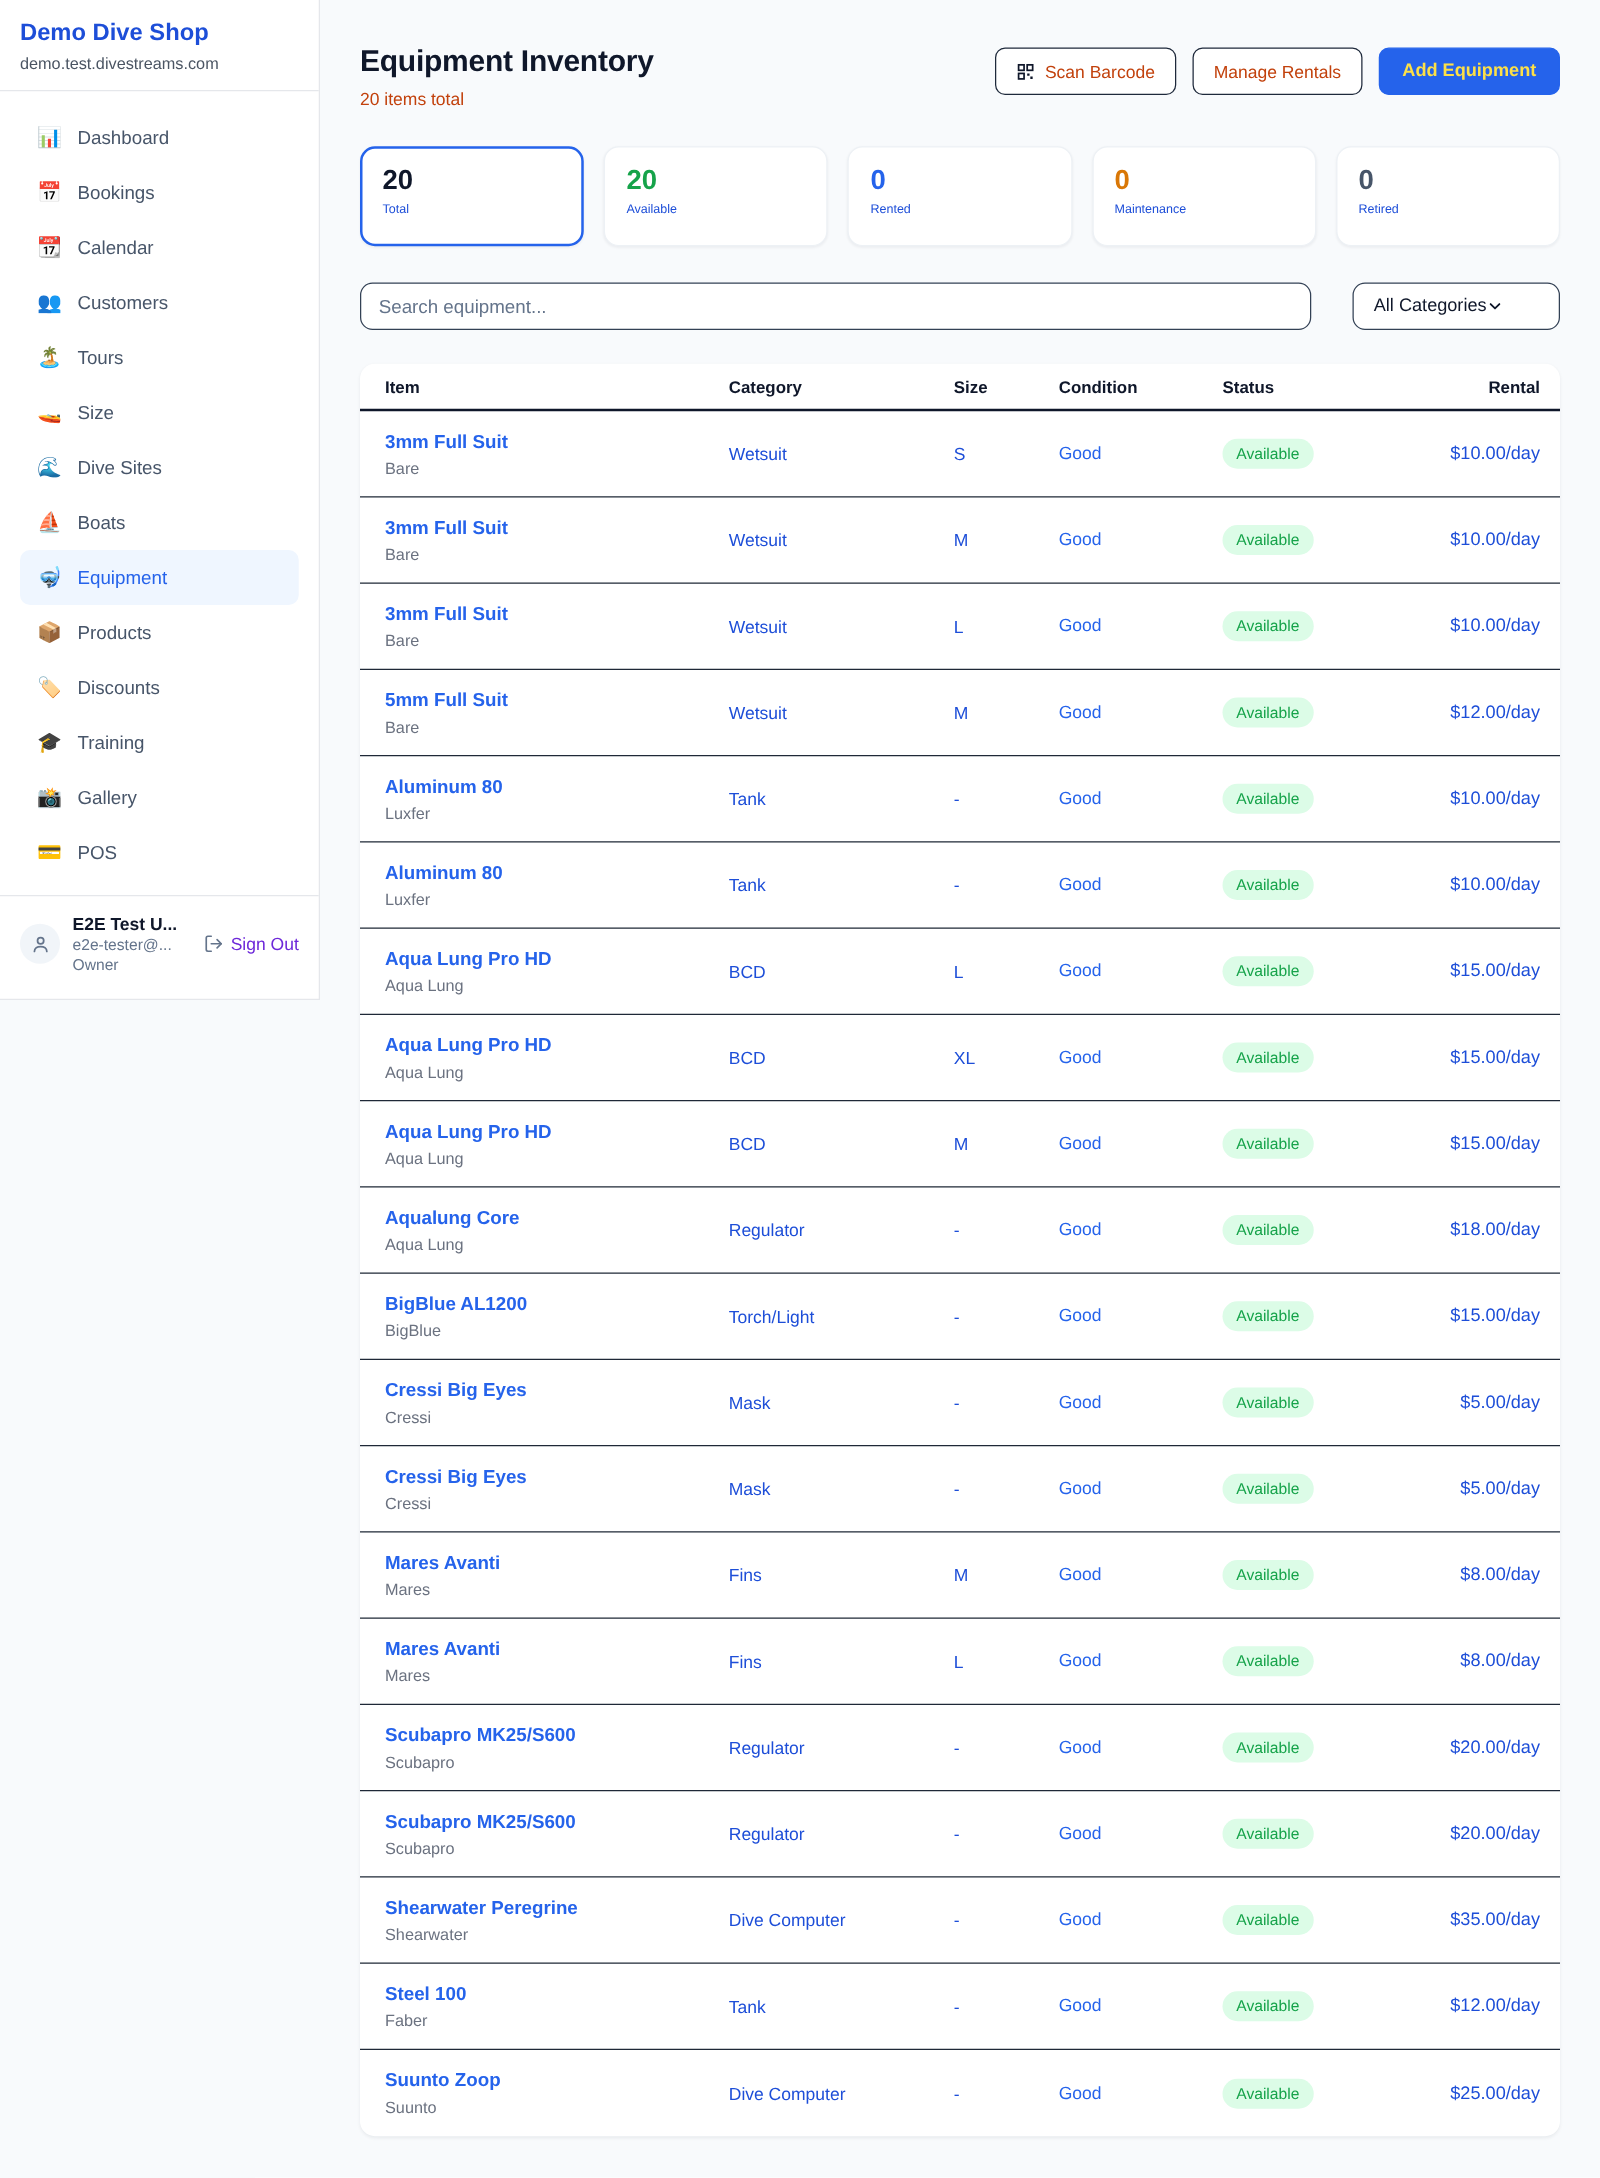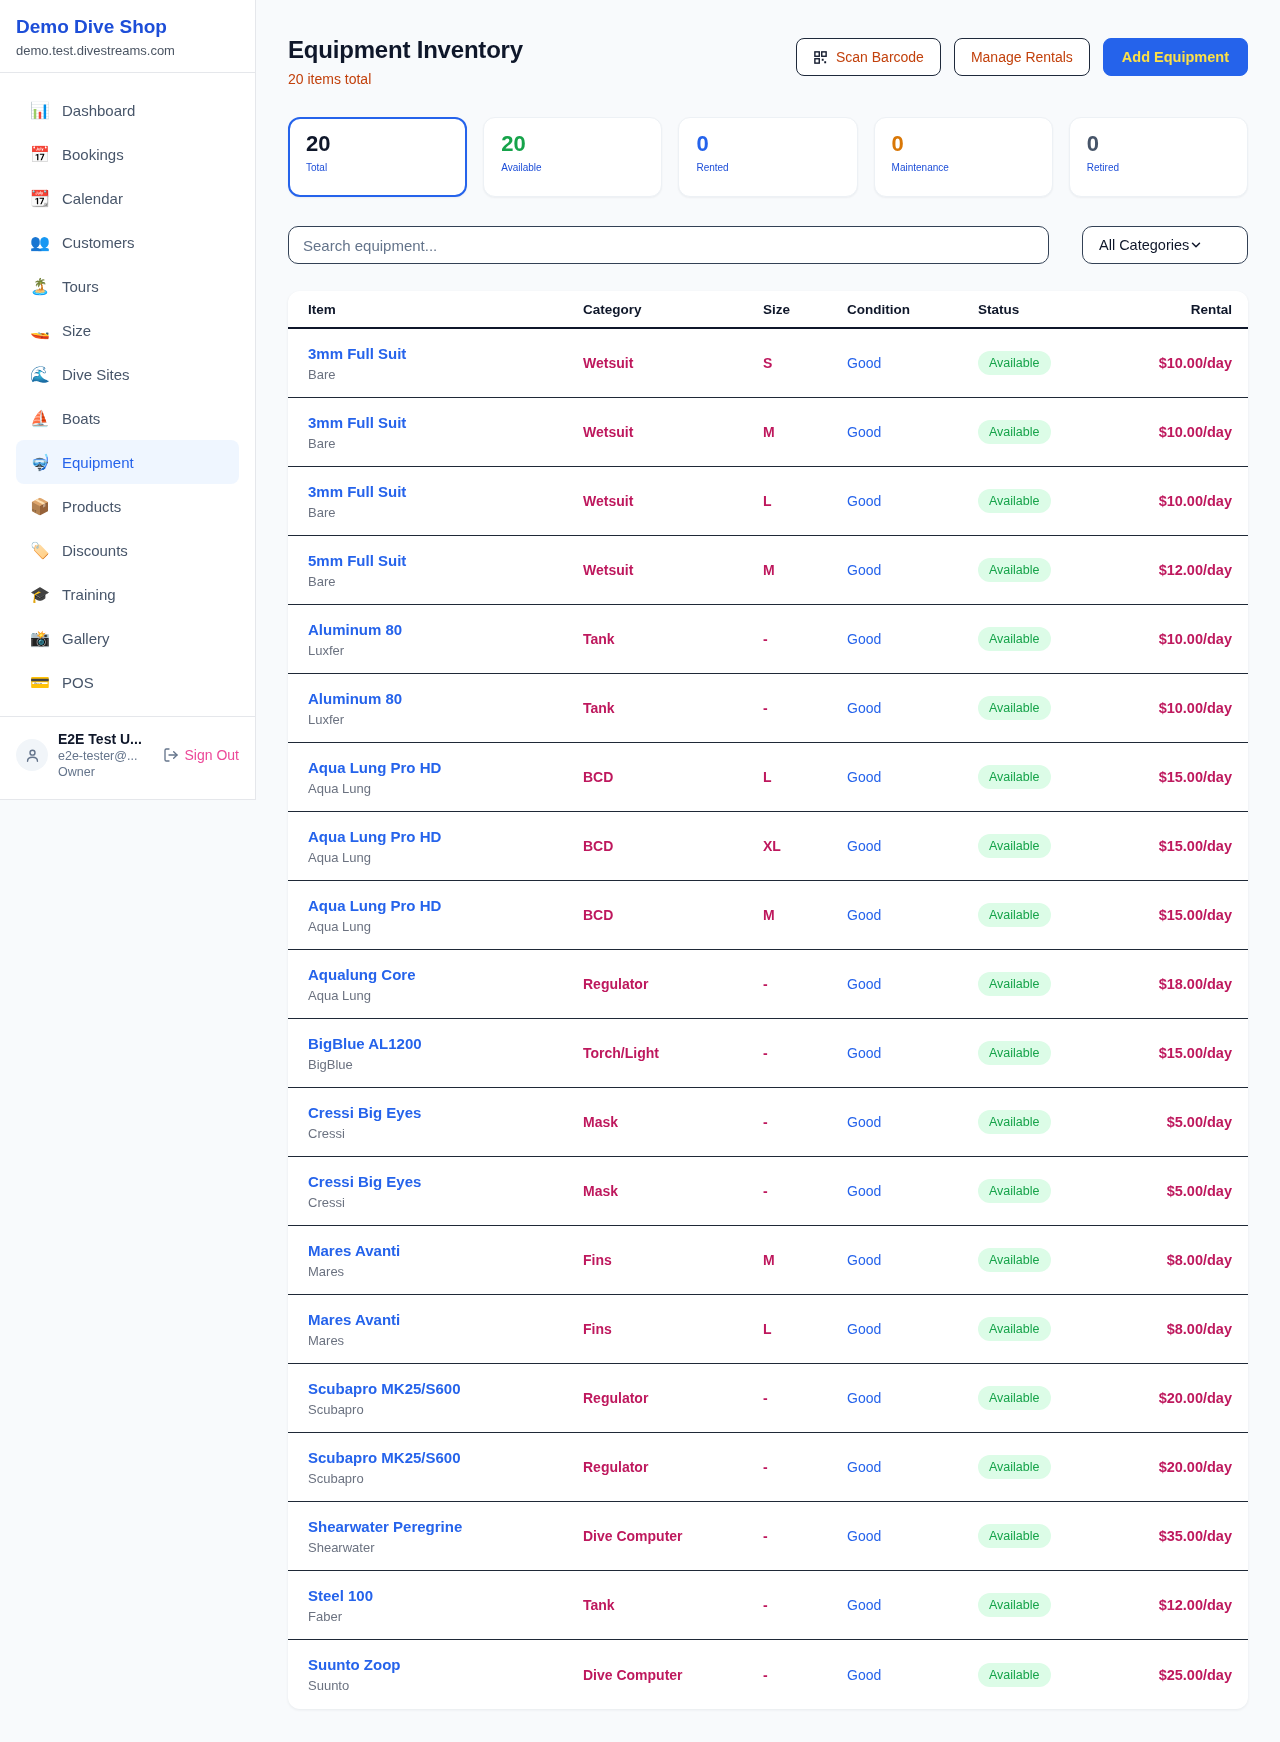--- a/index.html
+++ b/index.html
@@ -38,21 +38,21 @@
     width: 32px; height: 32px; border-radius: 50%;
     background: #f1f5f9; display: flex; align-items: center; justify-content: center;
     flex-shrink: 0;
   }
   .user-meta { min-width: 0; }
   .user-name { font-size: 14px; font-weight: 700; color: #0f172a; white-space: nowrap; }
   .user-email, .user-role { font-size: 12.5px; color: #64748b; margin-top: 2px; white-space: nowrap; }
   .signout {
     margin-left: auto; display: flex; align-items: center; gap: 6px;
     background: none; border: none; cursor: pointer;
-    font-family: inherit; font-size: 14px; color: #ec4899; white-space: nowrap;
+    font-family: inherit; font-size: 14px; color: #6d28d9; white-space: nowrap;
   }
 
   
   .main { flex: 1; padding: 36px 32px 0; }
   .page-header { display: flex; justify-content: space-between; align-items: flex-start; }
   .page-title { font-size: 24px; font-weight: 700; color: #0f172a; letter-spacing: -0.2px; }
   .page-subtitle { font-size: 14px; color: #c2410c; margin-top: 7px; }
   .header-actions { display: flex; gap: 13px; margin-top: 2px; }
   .btn {
     height: 38px; display: inline-flex; align-items: center; gap: 8px;
@@ -104,21 +104,21 @@
     align-items: center;
     padding: 0 16px 0 20px;
   }
   .thead { height: 38px; border-bottom: 2px solid #0f172a; }
   .th { font-size: 13.5px; font-weight: 700; color: #0f172a; }
   .th.right, .cell.right { text-align: right; }
   .trow { min-height: 69px; border-bottom: 1px solid #1f2937; }
   .trow:last-child { border-bottom: none; }
   .item-link { font-size: 15px; font-weight: 600; color: #2563eb; text-decoration: none; cursor: pointer; }
   .item-brand { font-size: 13px; color: #6b7280; margin-top: 4px; }
-  .cell { font-size: 14px; color: #be185d; font-weight: bold; }
+  .cell { font-size: 14px; color: #1d4ed8; }
   .cond-link { font-size: 14px; color: #2563eb; text-decoration: none; cursor: pointer; }
   .badge {
     display: inline-block; padding: 5px 11px; border-radius: 999px;
     background: #dcfce7; color: #16a34a; font-size: 12.5px;
   }
   .cell.rental { font-size: 14.5px; }
 </style>
 </head>
 <body>
 

